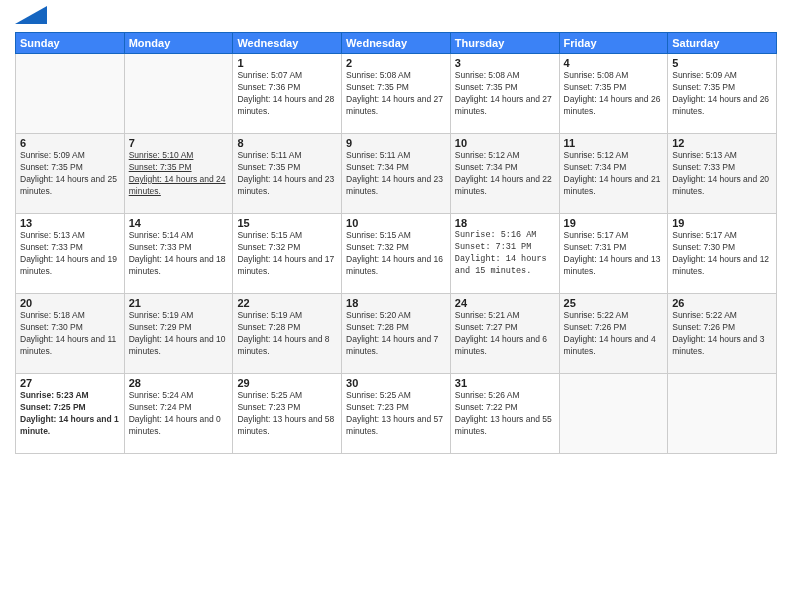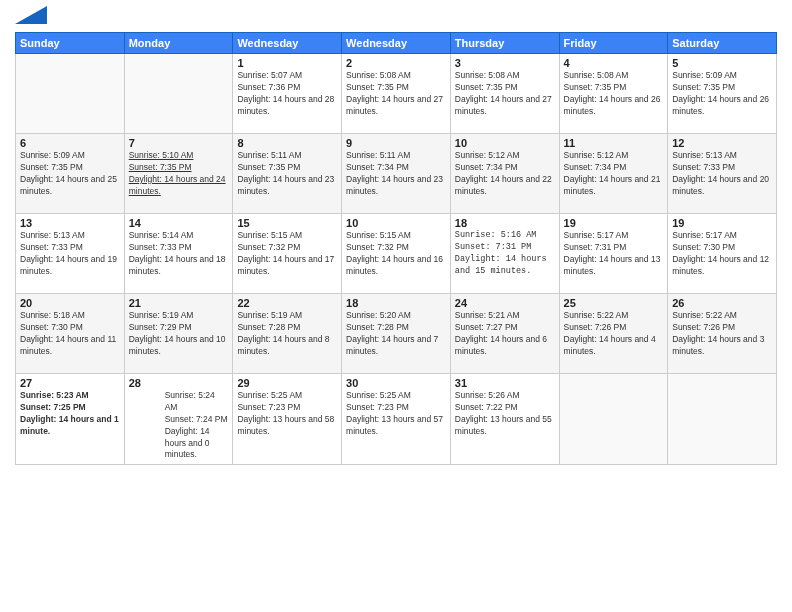--- a/index.html
+++ b/index.html
@@ -294,21 +294,21 @@
         </tr>
         <tr>
           <td>
             <span class="day-number">27</span>
             <div class="cell-info" style="white-space: pre-line; font-weight: bold;">Sunrise: 5:23 AM
 Sunset: 7:25 PM
 Daylight: 14 hours and 1 minute.</div>
           </td>
           <td>
             <span class="day-number">28</span>
-            <div class="cell-info" style="white-space: pre-line; margin-left: 36px;">Sunrise: 5:24 AM
+            <div class="cell-info" style="white-space: pre-line;">Sunrise: 5:24 AM
 Sunset: 7:24 PM
 Daylight: 14 hours and 0 minutes.</div>
           </td>
           <td>
             <span class="day-number">29</span>
             <div class="cell-info" style="white-space: pre-line;">Sunrise: 5:25 AM
 Sunset: 7:23 PM
 Daylight: 13 hours and 58 minutes.</div>
           </td>
           <td>

